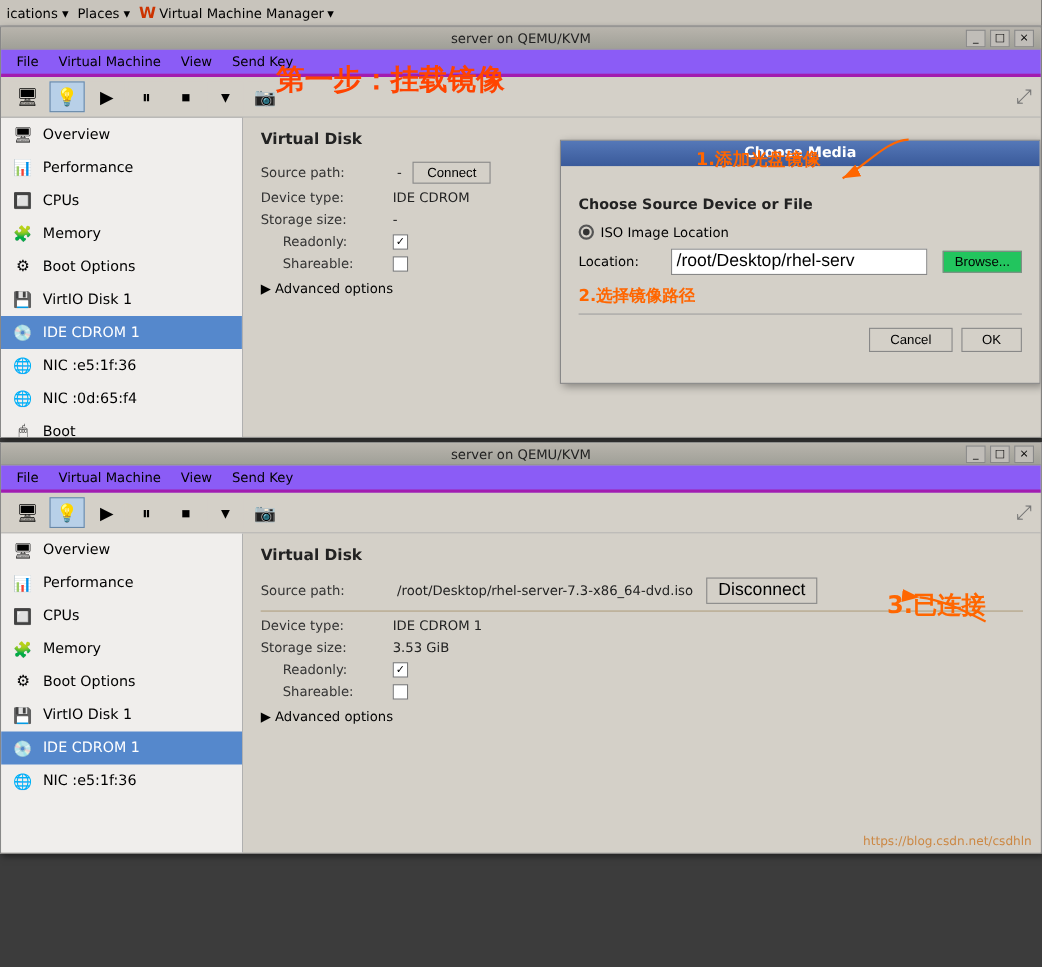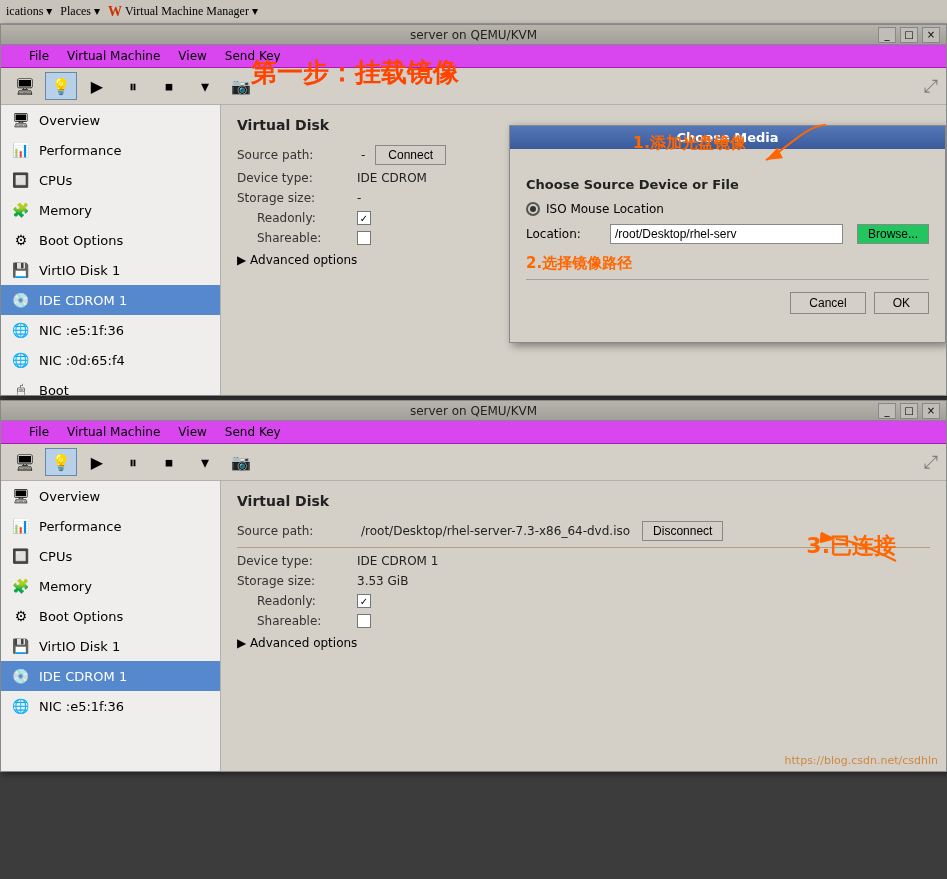--- a/index.html
+++ b/index.html
@@ -49,23 +49,23 @@
       display: flex;
       align-items: center;
       justify-content: center;
       font-size: 10px;
       cursor: pointer;
     }
 
     .window-menubar {
       display: flex;
       gap: 2px;
-      padding: 2px 20px;
-      background: #d946ef;
-      border-bottom: 1px solid #a21caf;
+      padding: 2px 6px;
+      background: #8b5cf6;
+      border-bottom: 3px solid #a21caf;
     }
     .window-menubar span {
       padding: 2px 8px;
       font-size: 12px;
       cursor: pointer;
     }
 
     
     .toolbar {
       display: flex;
@@ -165,21 +165,21 @@
       border: 1px solid #888;
       padding: 2px 12px;
       cursor: pointer;
       font-size: 12px;
     }
     .disconnect-btn {
       background: #d4d0c8;
       border: 1px solid #888;
       padding: 2px 10px;
       cursor: pointer;
-      font-size: 12px;
+      font-size: 16px;
     }
     .checkbox-check {
       width: 14px;
       height: 14px;
       border: 1px solid #777;
       background: white;
       display: inline-flex;
       align-items: center;
       justify-content: center;
       font-size: 10px;
@@ -262,21 +262,21 @@
       margin-bottom: 10px;
     }
     .location-label {
       font-size: 12px;
       width: 70px;
       flex-shrink: 0;
     }
     .location-input {
       flex: 1;
       padding: 2px 4px;
-      font-size: 12px;
+      font-size: 16px;
       border: 1px solid #888;
       background: white;
       overflow: hidden;
       text-overflow: ellipsis;
       white-space: nowrap;
     }
     .browse-btn {
       background: #22c55e;
       border: 1px solid #888;
       padding: 2px 10px;
@@ -356,21 +356,20 @@
 
     
     .global-menubar {
       background: #c8c4bc;
       display: flex;
       align-items: center;
       padding: 1px 6px;
       gap: 8px;
       height: 24px;
       border-bottom: 1px solid #a0a0a0;
-      font-family: Liberation Serif, serif;
     }
     .global-menubar span {
       font-size: 12px;
       cursor: pointer;
     }
     .global-menubar .brand-icon {
       display: inline-flex;
       align-items: center;
       gap: 3px;
     }
@@ -513,21 +512,21 @@
         </svg>
 
         <div class="dialog-overlay">
           <div class="dialog">
             <div class="dialog-titlebar">Choose Media</div>
             <div class="dialog-body">
               <div class="dialog-section-title">Choose Source Device or File</div>
 
               <div class="radio-row">
                 <div class="radio-circle selected"></div>
-                <span>ISO Mouse Location</span>
+                <span>ISO Image Location</span>
               </div>
 
               <div class="location-row">
                 <span class="location-label">Location:</span>
                 <input class="location-input" type="text" value="/root/Desktop/rhel-serv" style="">
                 <button class="browse-btn">Browse...</button>
               </div>
 
               <div style="color:#ff6600; font-weight:bold; font-size:15px; margin-bottom:6px; padding-left:0;">2.选择镜像路径</div>
 

